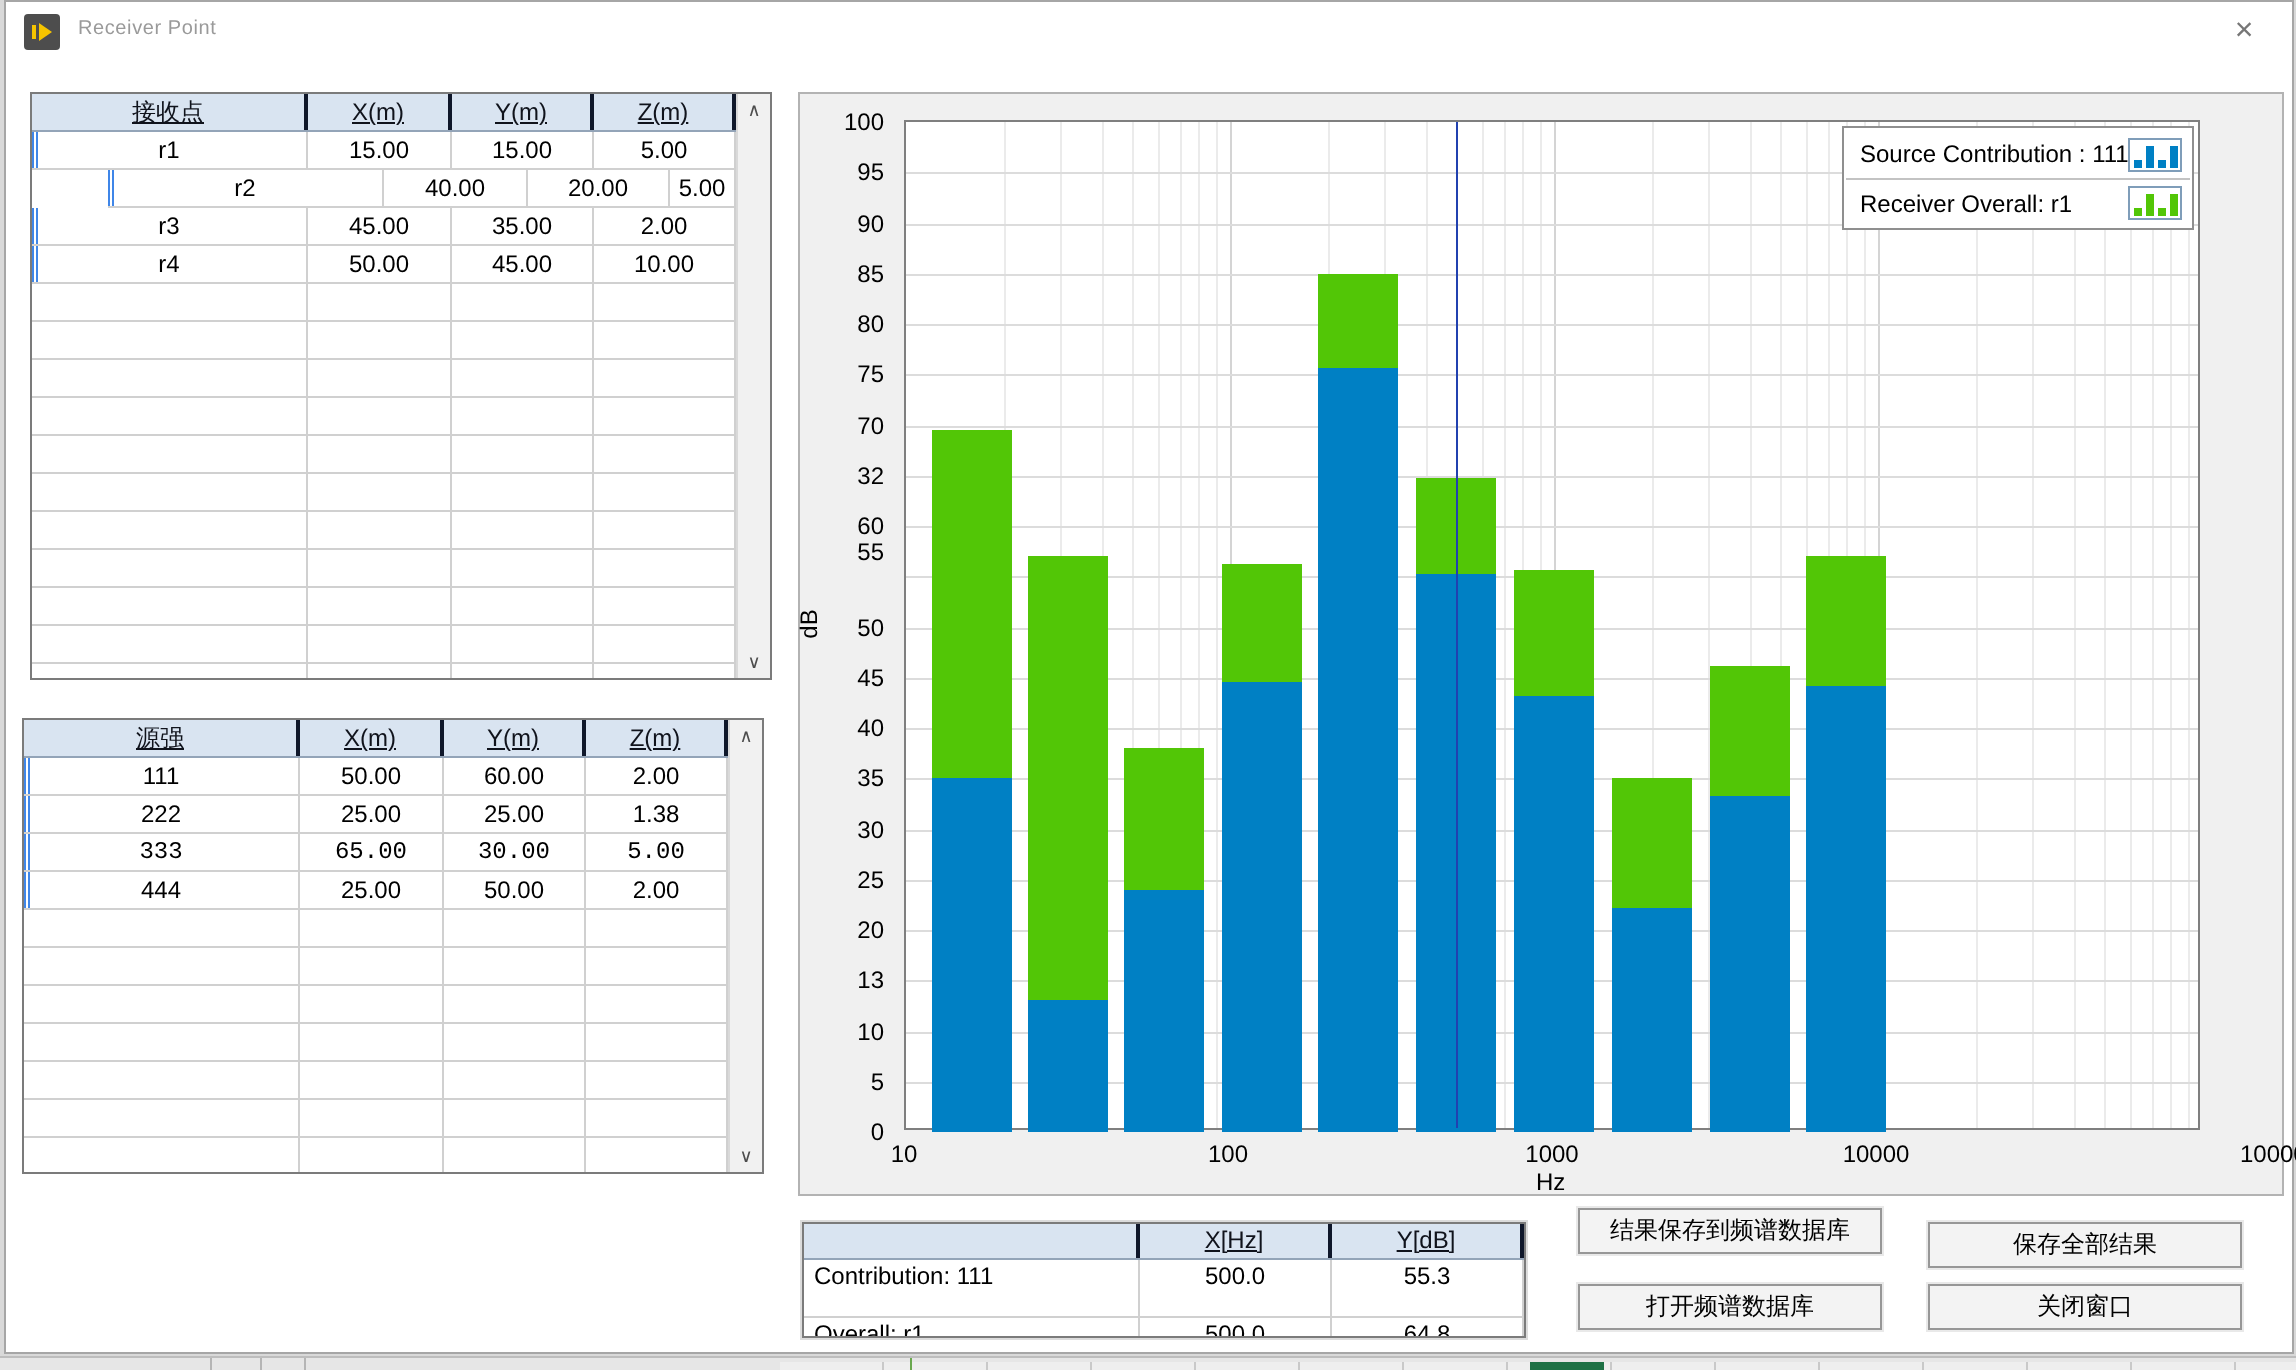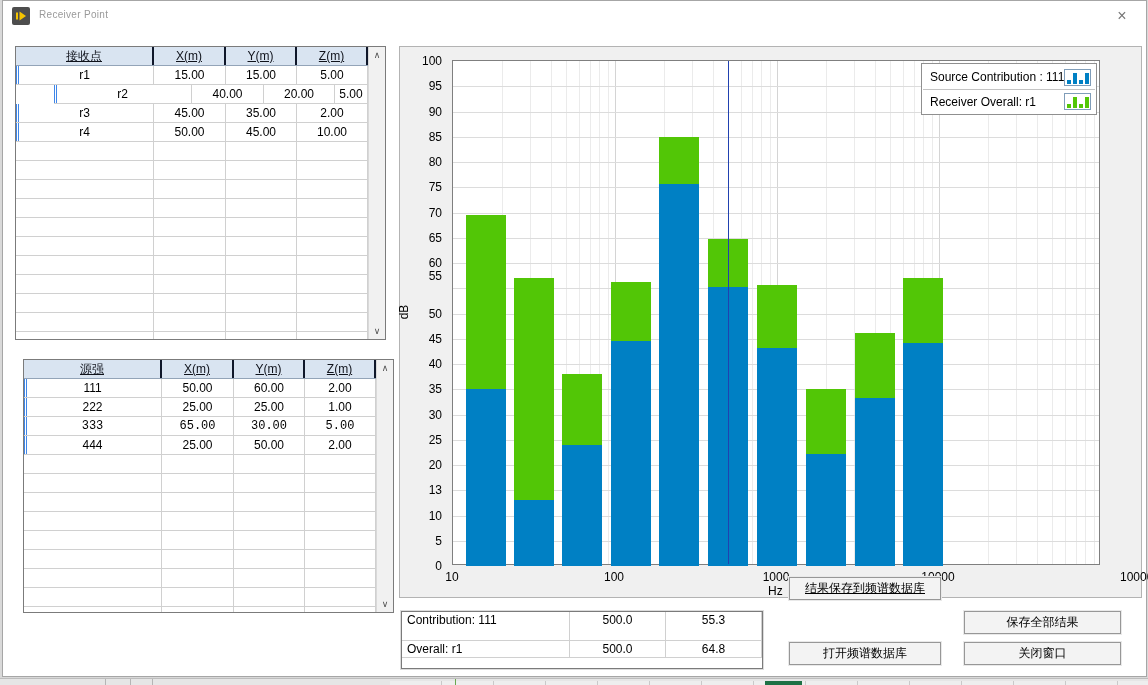--- a/index.html
+++ b/index.html
@@ -194,40 +194,40 @@
           <span class="lv-td"></span>
           <span class="lv-td"></span>
         </div>
       </div>
       <div class="lv-scroll">
         <span class="sb-arrow sb-up">∧</span>
         <span class="sb-arrow sb-down">∨</span>
       </div>
     </div>
 
-  <div class="lv-table" id="source-table" style="left:20px; top:358px; width:371px; height:254px;padding-left:28px;">
+  <div class="lv-table" id="source-table" style="left:8px; top:358px; width:371px; height:228px;padding-left:28px;">
       <div class="lv-body">
         <div class="lv-tr lv-head" style="grid-template-columns: 138px 72px 71px 1fr; height: 19px;">
           <span class="lv-th">源强</span>
           <span class="lv-th">X(m)</span>
           <span class="lv-th">Y(m)</span>
           <span class="lv-th">Z(m)</span>
         </div>
         <div class="lv-tr" style="grid-template-columns: 138px 72px 71px 1fr; height: 19px;">
           <span class="lv-td">111</span>
           <span class="lv-td">50.00</span>
           <span class="lv-td">60.00</span>
           <span class="lv-td">2.00</span>
           <span class="lv-marker"></span>
         </div>
         <div class="lv-tr" style="grid-template-columns: 138px 72px 71px 1fr; height: 19px;">
           <span class="lv-td">222</span>
           <span class="lv-td">25.00</span>
           <span class="lv-td">25.00</span>
-          <span class="lv-td">1.00</span>
+          <span class="lv-td">1.38</span>
           <span class="lv-marker"></span>
         </div>
         <div class="lv-tr" style="grid-template-columns: 138px 72px 71px 1fr; height: 19px; font-family: Liberation Mono, monospace;">
           <span class="lv-td">333</span>
           <span class="lv-td">65.00</span>
           <span class="lv-td">30.00</span>
           <span class="lv-td">5.00</span>
           <span class="lv-marker"></span>
         </div>
         <div class="lv-tr" style="grid-template-columns: 138px 72px 71px 1fr; height: 19px;">
@@ -325,21 +325,21 @@
         <span class="ytick" style="top: 430.25px;">13</span>
         <span class="ytick" style="top: 405px;">20</span>
         <span class="ytick" style="top: 379.75px;">25</span>
         <span class="ytick" style="top: 354.5px;">30</span>
         <span class="ytick" style="top: 329.25px;">35</span>
         <span class="ytick" style="top: 304px;">40</span>
         <span class="ytick" style="top: 278.75px;">45</span>
         <span class="ytick" style="top: 253.5px;">50</span>
         <span class="ytick" style="top: 216px;">55</span>
         <span class="ytick" style="top: 203px;">60</span>
-        <span class="ytick" style="top: 177.75px;">65</span>
+        <span class="ytick" style="top: 177.75px;">32</span>
         <span class="ytick" style="top: 152.5px;">70</span>
         <span class="ytick" style="top: 127.25px;">75</span>
         <span class="ytick" style="top: 102px;">80</span>
         <span class="ytick" style="top: 76.75px;">85</span>
         <span class="ytick" style="top: 51.5px;">90</span>
         <span class="ytick" style="top: 26.25px;">95</span>
         <span class="ytick" style="top: 1px;">100</span>
       </div>
     <div class="plot" id="plot">
 
@@ -444,34 +444,39 @@
         <span class="xtick" style="left: 162px;">100</span>
         <span class="xtick" style="left: 324px;">1000</span>
         <span class="xtick" style="left: 486px;">10000</span>
         <span class="xtick" style="left: 648px; margin-left: 40px;">100000</span>
       </div>
     <div class="axis-xlabel">Hz</div>
   </div>
 
   <div class="lv-table cursor-table no-scroll" id="cursor-table" style="left:398px; top:610px; width:362px; height:58px; box-shadow:0 0 0 1px #dcdcdc;">
       <div class="lv-body">
+        <div class="lv-tr lv-head" style="grid-template-columns: 168px 96px 1fr; height: 18px;">
+          <span class="lv-th"></span>
+          <span class="lv-th">X[Hz]</span>
+          <span class="lv-th">Y[dB]</span>
+        </div>
         <div class="lv-tr" style="grid-template-columns: 168px 96px 1fr; height: 29px;">
           <span class="lv-td">Contribution: 111</span>
           <span class="lv-td">500.0</span>
           <span class="lv-td">55.3</span>
         </div>
         <div class="lv-tr" style="grid-template-columns: 168px 96px 1fr; height: 17px;">
           <span class="lv-td">Overall: r1</span>
           <span class="lv-td">500.0</span>
           <span class="lv-td">64.8</span>
         </div>
       </div>
     </div>
 
-  <button class="btn" style="left:786px; top:576px; width:152px; height:23px;text-decoration:underline;">结果保存到频谱数据库</button>
+  <button class="btn" style="left:786px; top:603px; width:152px; height:23px;">结果保存到频谱数据库</button>
   <button class="btn" style="left:961px; top:610px; width:157px; height:23px;">保存全部结果</button>
   <button class="btn" style="left:961px; top:641px; width:157px; height:23px;">关闭窗口</button>
   <button class="btn" style="left:786px; top:641px; width:152px; height:23px;">打开频谱数据库</button>
 </div>
 
 <div class="bg-bottom">
   <div class="bg-cells"></div>
   <div class="bg-vline" style="left:105px;"></div>
   <div class="bg-vline" style="left:130px;"></div>
   <div class="bg-vline" style="left:152px;"></div>

